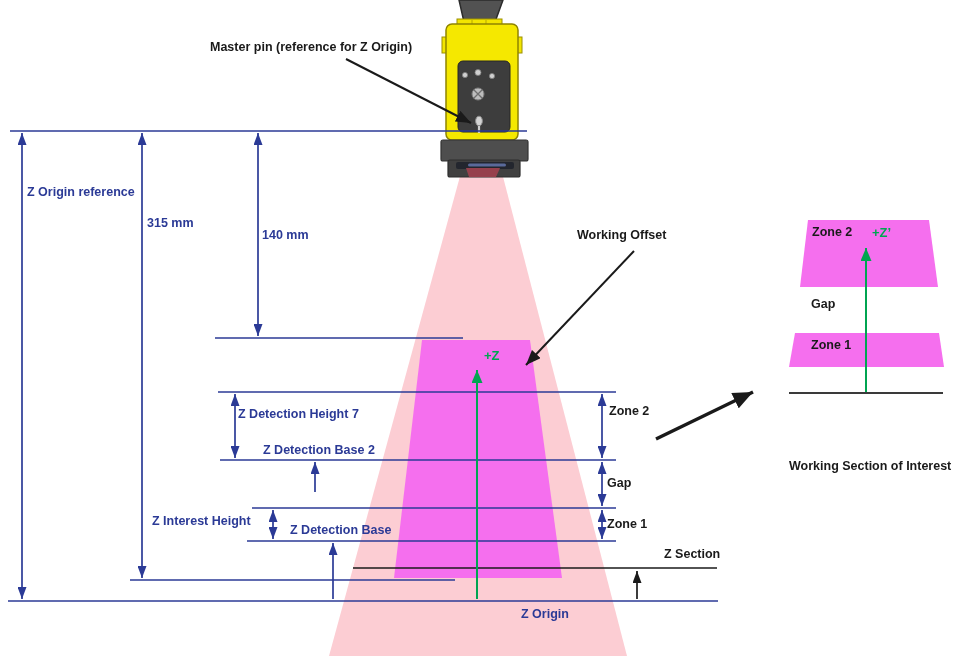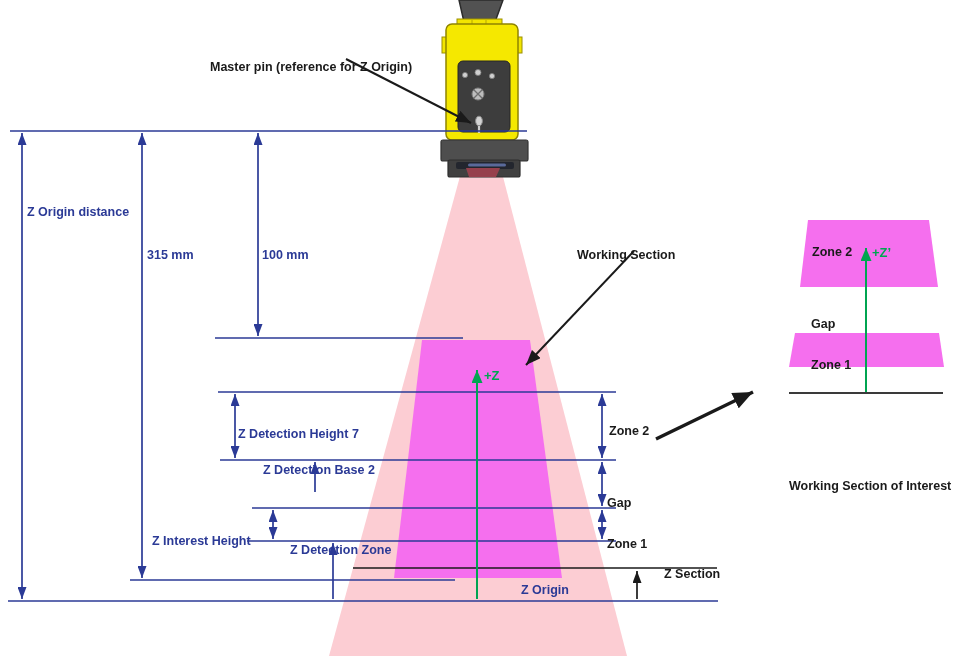--- a/index.html
+++ b/index.html
@@ -3,21 +3,21 @@
 <meta charset="utf-8">
 <style>
   html,body{margin:0;padding:0;background:#ffffff;}
   .stage{
     position:relative;width:969px;height:663px;background:#ffffff;overflow:hidden;
     font-family:"Liberation Sans",sans-serif;
   }
   .stage svg{position:absolute;left:0;top:0;}
   .lbl{
     position:absolute;white-space:nowrap;font-weight:bold;line-height:1.05;
-    font-size:12.5px;color:#1a1a1a;margin-top:20px;
+    font-size:12.5px;color:#1a1a1a;
   }
   .lbl.blue{color:#2b3a96;}
   .lbl.green{color:#00a551;font-size:13px;}
 </style>
 </head>
 <body>
 
 <div class="stage">
 
   <svg width="969" height="663" viewBox="0 0 969 663">
@@ -97,33 +97,33 @@
 
     <g>
       <polygon points="808,220 929,220 938,287 800,287" fill="#f56fee"></polygon>
       <polygon points="795,333 939,333 944,367 789,367" fill="#f56fee"></polygon>
       <line x1="789" y1="393" x2="943" y2="393" stroke="#3a3a3a" stroke-width="2"></line>
       <line x1="866" y1="392" x2="866" y2="248" stroke="#00a551" stroke-width="2" marker-end="url(#mG)"></line>
     </g>
   </svg>
 
   <div class="lbl" style="left:210px;top:41px;">Master pin (reference for Z Origin)</div>
-  <div class="lbl blue" style="left:27px;top:186px;">Z Origin distance</div>
-  <div class="lbl blue" style="left:147px;top:229px;text-align:center;">315 mm</div>
-  <div class="lbl blue" style="left:262px;top:229px;">100 mm</div>
-  <div class="lbl" style="left:577px;top:229px;">Working Section</div>
+  <div class="lbl blue" style="left:27px;top:186px;">Z Origin reference</div>
+  <div class="lbl blue" style="left:147px;top:217px;text-align:center;">315 mm</div>
+  <div class="lbl blue" style="left:262px;top:229px;">140 mm</div>
+  <div class="lbl" style="left:577px;top:229px;">Working Offset</div>
   <div class="lbl green" style="left:484px;top:349px;">+Z</div>
   <div class="lbl blue" style="left:238px;top:408px;">Z Detection Height 7</div>
   <div class="lbl blue" style="left:263px;top:444px;">Z Detection Base 2</div>
   <div class="lbl blue" style="left:152px;top:515px;">Z Interest Height</div>
-  <div class="lbl blue" style="left:290px;top:524px;">Z Detection Zone</div>
+  <div class="lbl blue" style="left:290px;top:524px;">Z Detection Base</div>
   <div class="lbl" style="left:609px;top:405px;">Zone 2</div>
   <div class="lbl" style="left:607px;top:477px;">Gap</div>
   <div class="lbl" style="left:607px;top:518px;">Zone 1</div>
   <div class="lbl" style="left:664px;top:548px;">Z Section</div>
-  <div class="lbl blue" style="left:521px;top:564px;">Z Origin</div>
+  <div class="lbl blue" style="left:521px;top:608px;">Z Origin</div>
   <div class="lbl" style="left:812px;top:226px;">Zone 2</div>
   <div class="lbl green" style="left:872px;top:226px;">+Z’</div>
   <div class="lbl" style="left:811px;top:298px;">Gap</div>
   <div class="lbl" style="left:811px;top:339px;">Zone 1</div>
   <div class="lbl" style="left:789px;top:460px;">Working Section of Interest</div>
 
 </div>
 
 </body></html>

